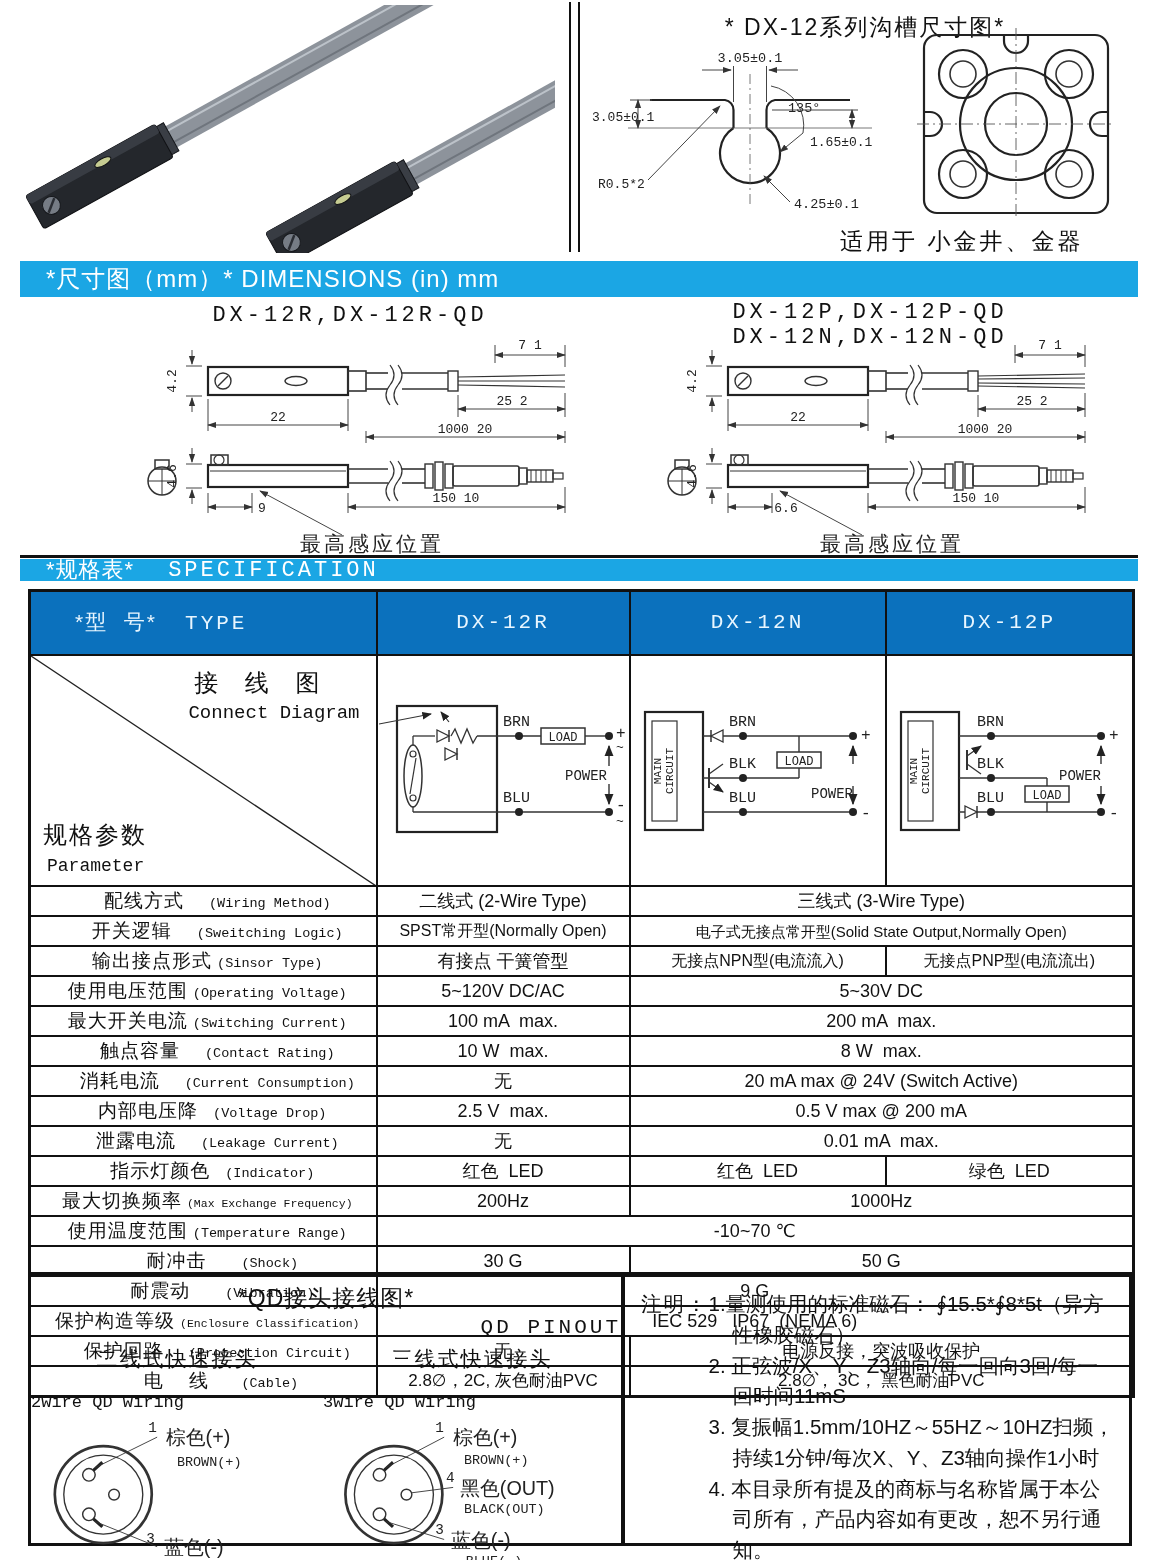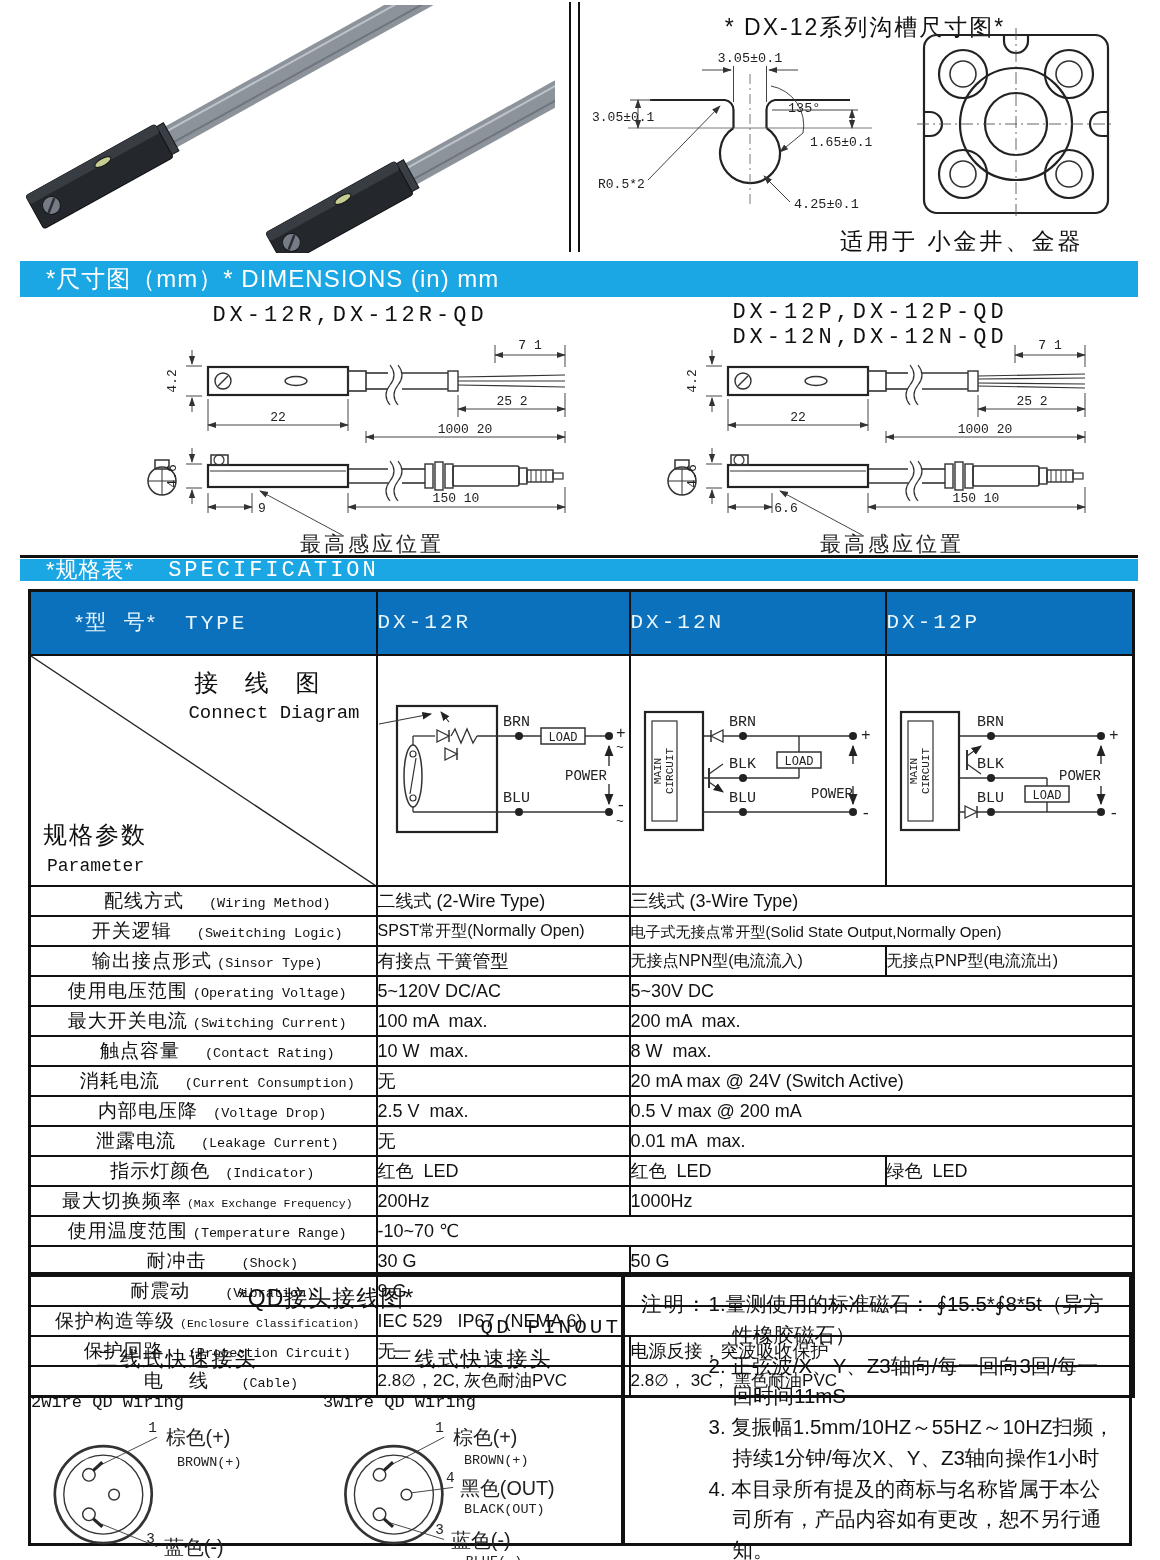--- a/index.html
+++ b/index.html
@@ -12,21 +12,21 @@
   .ln{stroke:#333;fill:none}
   .thick{stroke:#222;stroke-width:2.2;fill:none}
   .dim{stroke:#444;stroke-width:1;fill:none}
 
   
   .band{background:#1ba6e4;color:#fff;display:flex;align-items:center}
   .band .t{font-size:24px;letter-spacing:1px;white-space:pre}
 
   
   .spec{border-collapse:collapse;table-layout:fixed;width:1104px;border:3px solid #111}
-  .spec td{border:2px solid #111;padding:0;text-align:left;vertical-align:middle;
+  .spec td{border:2px solid #111;padding:0;text-align:center;vertical-align:middle;
            font-size:18px;height:28px;line-height:1.05;overflow:hidden;white-space:pre}
   .spec tr.thead td{background:#0b71bd;color:#e8f6ff;height:30px}
   .spec tr.thead td.m{font-size:21px;letter-spacing:3px;font-family:"Liberation Mono","DejaVu Sans Mono",monospace}
   .spec tr.thead td.t{text-align:left;padding-left:14px}
   .spec tr.thead .tcn{font-size:21px;letter-spacing:2px}
   .spec tr.thead .ten{font-size:21px;letter-spacing:3px;margin-left:28px;font-family:"Liberation Mono","DejaVu Sans Mono",monospace}
   .spec td.lbl{text-align:center;padding:0 5px 0 8px}
   .spec td.lbl .cn{font-size:19px;display:inline-block;min-width:130px;letter-spacing:1px}
   .spec td.lbl .en{font-size:13.5px;font-family:"Liberation Mono","DejaVu Sans Mono",monospace}
   .spec td.lbl .en.sm{font-size:11.5px}

